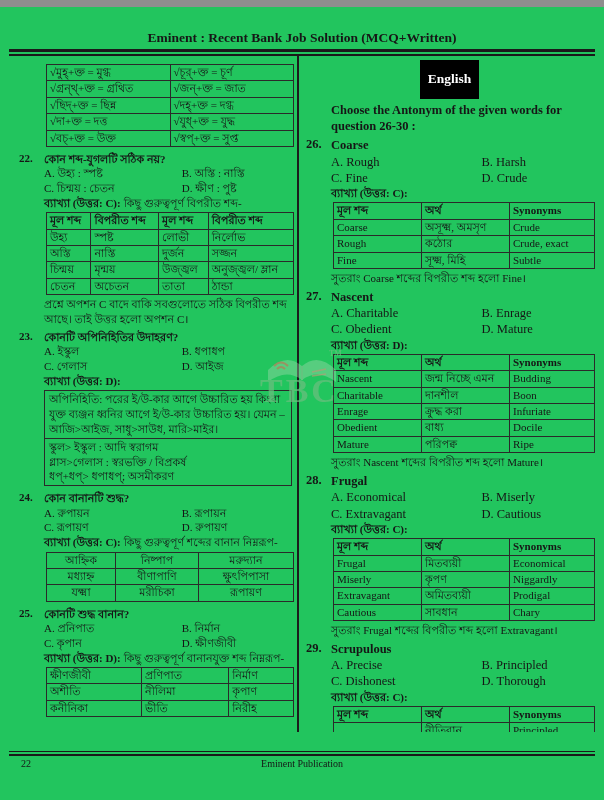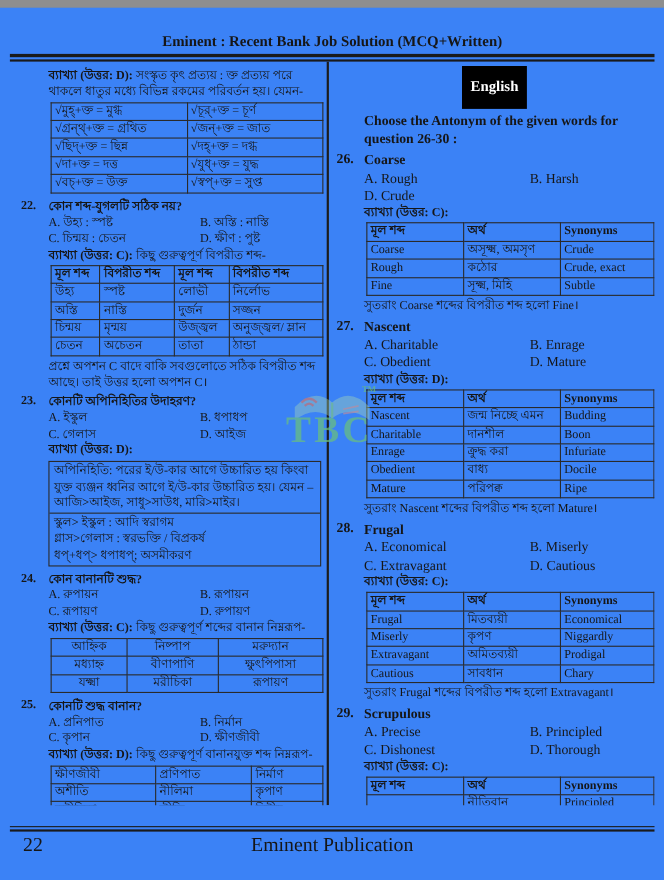--- a/index.html
+++ b/index.html
@@ -1,16 +1,16 @@
 <!DOCTYPE html>
 <html><head>
 <meta charset="utf-8">
 <style>
   html,body{margin:0;padding:0;background:#d9d9d9;}
-  .page{position:relative;width:604px;height:800px;margin:0 auto;background:#3b82f6;
+  .page{position:relative;width:604px;height:800px;margin:0 auto;background:#22c55e;
         font-family:"Liberation Serif","DejaVu Serif",serif;font-size:11px;color:#161616;
         overflow:hidden;}
   .top-strip{position:absolute;top:0;left:0;right:0;height:7px;background:#8e8e8e;}
   .header{padding-top:30px;text-align:center;font-weight:bold;font-size:13.5px;}
   .double-rule{margin:3px 9px 0;border-top:3px solid #1a1a1a;height:2px;border-bottom:2px solid #1a1a1a;}
   .columns{display:flex;margin:0 9px;height:676px;overflow:hidden;align-items:stretch;}
   .col{box-sizing:border-box;}
   .col.left{width:288px;flex:none;padding:3px 5px 0 10px;}
   .divider{width:2px;background:#1c1c1c;flex:none;}
   .col.right{flex:1;min-width:0;padding:3px 2px 0 7px;}
@@ -29,21 +29,21 @@
   .box{border:1.5px solid #2a2a2a;margin:2px 0;}
   .box .sec{padding:1px 4px;line-height:1.35;}
   .box .sec + .sec{border-top:1px solid #2a2a2a;}
   .badge{display:block;width:fit-content;margin:1px auto 2px;background:#000;color:#fff;
          font-weight:bold;font-size:13.5px;padding:11px 8px;line-height:1.25;}
   .en{font-size:12.5px;}
   .en .opts{grid-template-columns:1.35fr 1fr;line-height:1.3;}
   .en table.t,.en .note,.en .expl{font-size:11px;}
   .bottom-block{position:absolute;left:9px;right:9px;bottom:24px;}
   .footer-rule{border-top:1.5px solid #1a1a1a;height:2px;border-bottom:2.5px solid #1a1a1a;margin-bottom:2px;}
-  .footer{position:relative;height:18px;font-size:18px;}
+  .footer{position:relative;height:18px;font-size:10px;}
   .pageno{position:absolute;left:12px;top:0;}
   .pub{position:absolute;left:0;right:0;text-align:center;top:0;}
   .watermark{position:absolute;left:256px;top:336px;width:92px;height:82px;opacity:0.72;pointer-events:none;z-index:5;}
 </style>
 </head>
 <body>
 
 <div class="page">
   <div class="top-strip"></div>
 
@@ -52,23 +52,20 @@
   </div>
   <div class="double-rule"></div>
 
   <div class="columns">
 
     <div class="col left">
 
       <div class="q">
         <div class="qnum"></div>
         <div class="qbody">
-          <div class="expl">
-            <span class="b">ব্যাখ্যা (উত্তর: D):</span><span>সংস্কৃত কৃৎ প্রত্যয় : ক্ত প্রত্যয় পরে থাকলে ধাতুর মধ্যে বিভিন্ন রকমের পরিবর্তন হয়। যেমন-</span>
-          </div>
           <table class="t">
             <colgroup>
                 <col style="width:50%">
                 <col>
               </colgroup>
             <tbody>
                 <tr>
                   <td>√মুহ্+ক্ত = মুগ্ধ</td>
                   <td>√চূর্+ক্ত = চূর্ণ</td>
                 </tr>
@@ -250,20 +247,21 @@
         <div class="qbody qtext">Choose the Antonym of the given words for question 26-30 :</div>
       </div>
 
       <div class="q">
         <div class="qnum">26.</div>
         <div class="qbody">
           <div class="qtext">Coarse</div>
           <div class="opts">
             <span>A. Rough</span>
             <span>B. Harsh</span>
+            <span>C. Fine</span>
             <span>D. Crude</span>
           </div>
           <div class="expl">
             <span class="b">ব্যাখ্যা (উত্তর: C):</span>
           </div>
           <table class="t has-header">
             <colgroup>
                 <col style="width:88px">
                 <col style="width:88px">
                 <col>

